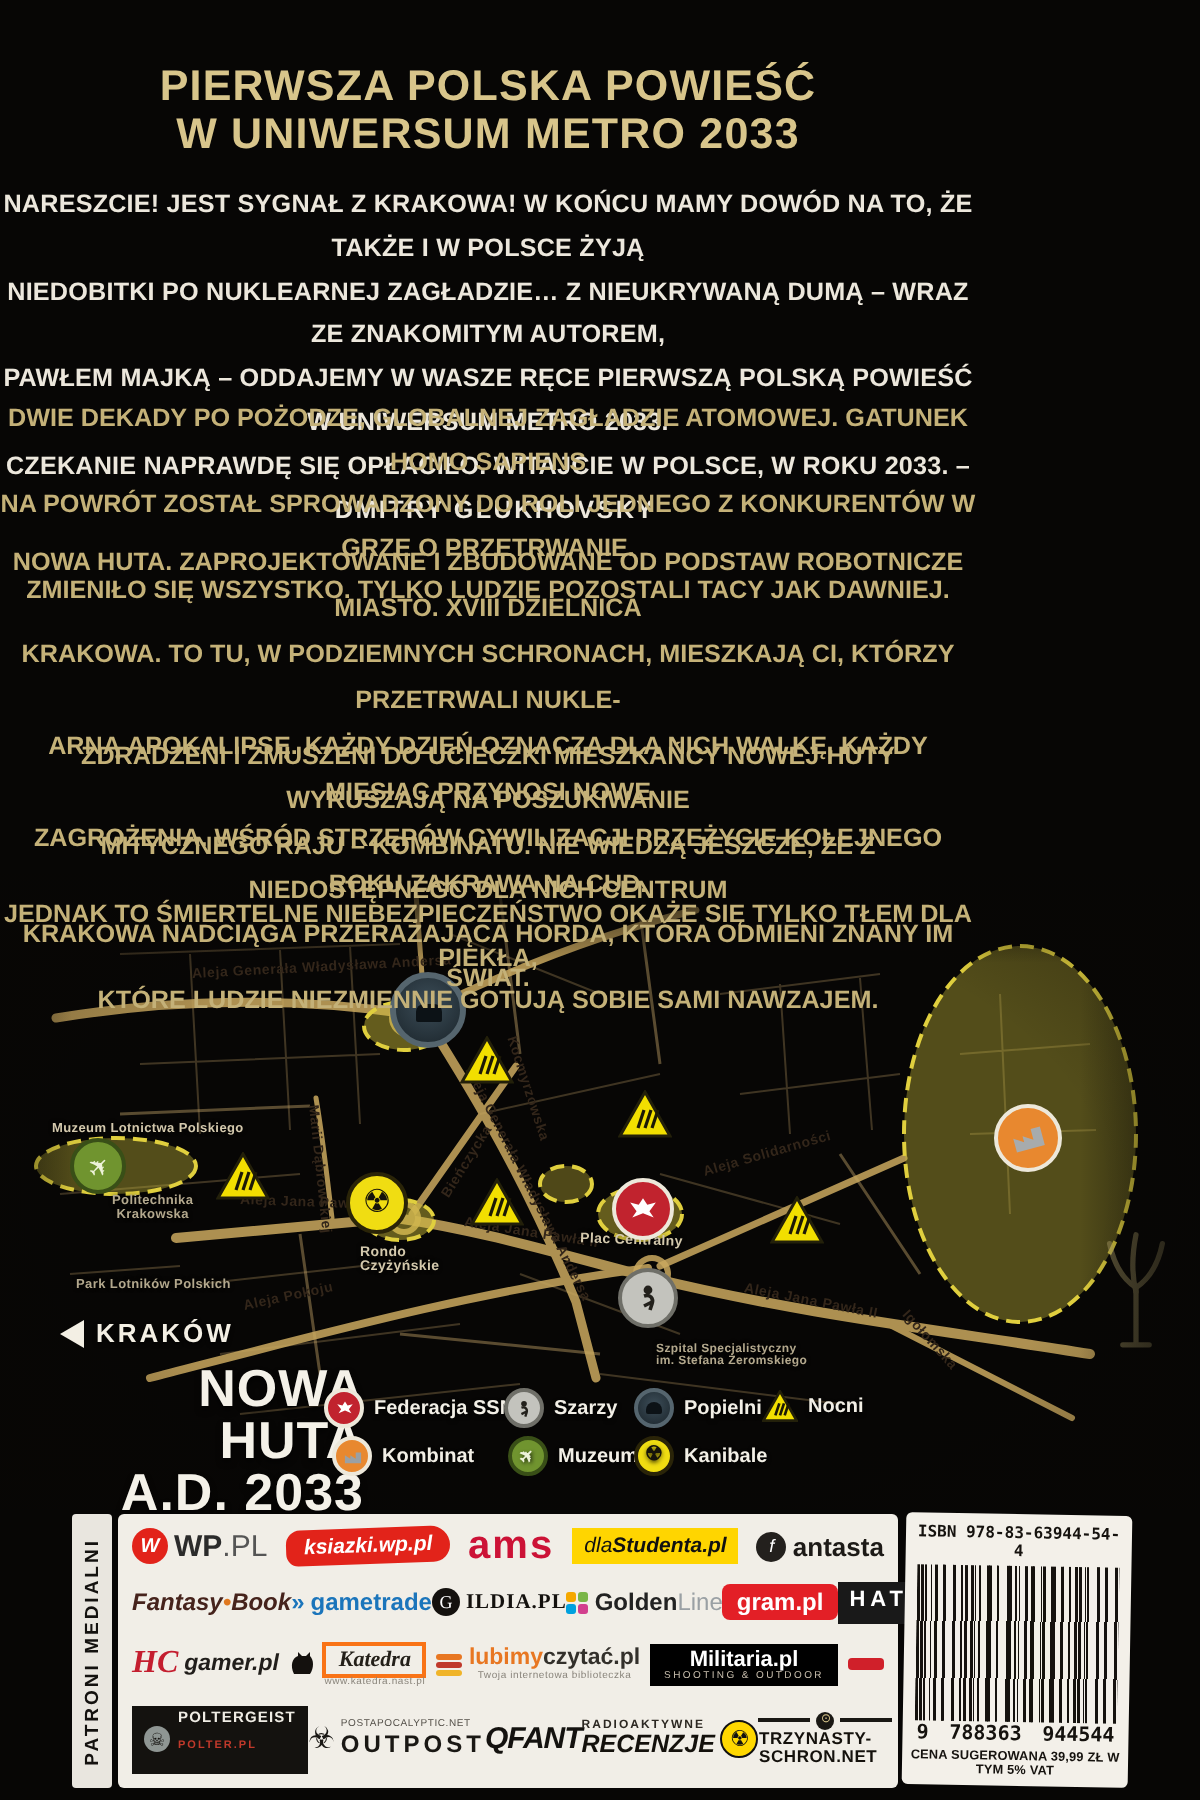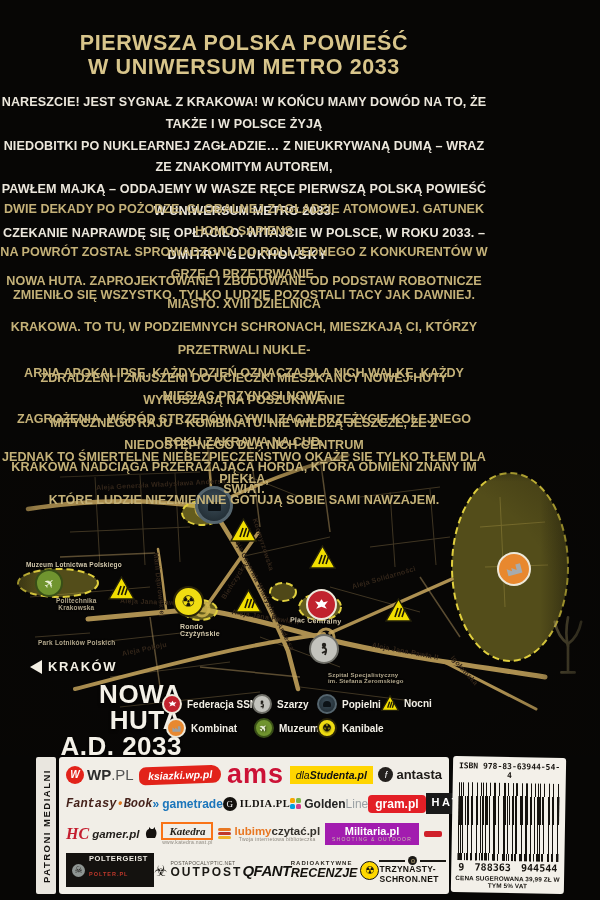--- a/index.html
+++ b/index.html
@@ -74,27 +74,27 @@
          box-sizing:border-box;}
   .lrow{display:flex;align-items:center;justify-content:space-between;}
   .lg{display:flex;align-items:center;gap:3px;white-space:nowrap;}
   .stack{display:flex;flex-direction:column;align-items:center;line-height:1.1;}
   .wp-ball{width:18px;height:18px;border-radius:50%;background:#e2231a;color:#fff;font-size:10px;
            font-weight:bold;display:flex;align-items:center;justify-content:center;font-style:italic;}
   .wp-txt{font-size:15px;font-weight:800;color:#2b2b2b;}
   .wp-txt i{font-style:normal;font-weight:400;color:#555;}
   .ksiazki{background:#e2231a;color:#fff;font-size:10.5px;font-weight:bold;font-style:italic;
            padding:3px 9px;border-radius:12px 16px 14px 10px;transform:rotate(-2deg);}
-  .ams{color:#cc1236;font-size:27px;font-weight:800;letter-spacing:1px;line-height:.8;}
+  .ams{color:#cc1236;font-size:20px;font-weight:800;letter-spacing:1px;line-height:.8;}
   .dlastud{background:#ffd500;color:#111;font-size:10.5px;padding:3px 6px;font-style:italic;}
   .dlastud b{font-style:italic;}
   .fanta-ic{width:15px;height:15px;border-radius:50%;background:#23201d;color:#fff;font-size:9px;
            display:flex;align-items:center;justify-content:center;font-style:italic;}
   .fantasta-t{font-size:13px;font-weight:bold;color:#1d1a17;}
-  .fbook{font-family:Liberation Mono, monospace;font-style:italic;font-weight:bold;font-size:12px;color:#46231c;}
+  .fbook{font-family:Liberation Sans, sans-serif;font-style:italic;font-weight:bold;font-size:12px;color:#46231c;}
   .dot-o{color:#e07820;font-size:12px;}
   .gmt-ic{color:#1b75bb;font-size:12px;font-weight:bold;}
   .gametrade{color:#1b75bb;font-size:12px;font-weight:bold;}
   .gildia-ic{width:14px;height:14px;border-radius:50%;background:#14110e;color:#fff;font-size:9px;
            font-family:"Liberation Serif",serif;display:flex;align-items:center;justify-content:center;}
   .gildia-t{font-family:"Liberation Serif",serif;font-size:10.5px;font-weight:bold;color:#14110e;letter-spacing:.5px;}
   .gl-ic{display:grid;grid-template-columns:5px 5px;grid-gap:1px;}
   .gl-ic i{width:5px;height:5px;border-radius:1.5px;}
   .golden{font-size:12px;font-weight:800;color:#222;}
   .golden i{font-style:normal;font-weight:400;color:#9aa0a4;}
@@ -104,21 +104,21 @@
   .hc{color:#c41e2f;font-size:16px;font-weight:800;font-style:italic;font-family:"Liberation Serif",serif;}
   .hcg{font-size:11.5px;font-weight:800;font-style:italic;color:#211e1b;}
   .kat-ic{color:#14110e;font-size:13px;line-height:1;}
   .katedra-box{border:2px solid #f97316;padding:1px 6px;font-family:"Liberation Serif",serif;
          font-style:italic;font-size:11px;font-weight:bold;color:#242019;}
   .tiny{font-size:5px;color:#8a857c;font-weight:normal;letter-spacing:.3px;}
   .lc-ic{display:flex;flex-direction:column;gap:1px;}
   .lc-ic i{width:13px;height:3px;border-radius:1.5px;display:block;}
   .lubimy{font-size:11.5px;font-weight:800;}
   .lubimy .o{color:#e87722;}.lubimy .k{color:#33302b;}
-  .militaria{background:#a21caf;padding:2px 7px;display:flex;flex-direction:column;align-items:center;line-height:1.1;}
+  .militaria{background:#000000;padding:2px 7px;display:flex;flex-direction:column;align-items:center;line-height:1.1;}
   .militaria .m1{color:#fff;font-size:11px;font-weight:800;}
   .militaria .m2{color:#c9bfae;font-size:5px;letter-spacing:1.2px;}
   .fantastyka{background:#d0202a;color:#fff;font-size:12.5px;font-weight:bold;font-style:italic;
          padding:3px 9px;border-radius:2px;}
   .polter{background:#14120f;display:flex;align-items:center;gap:4px;padding:2px 6px;}
   .polter .skull{width:13px;height:13px;border-radius:50%;background:#8f9693;color:#14120f;font-size:9px;
          display:flex;align-items:center;justify-content:center;}
   .polter .p1{color:#efece4;font-size:7.5px;font-weight:800;letter-spacing:.6px;}
   .polter .p2{color:#c0392b;font-size:5.5px;font-weight:800;letter-spacing:1px;}
   .bio{font-size:15px;color:#1a1814;line-height:1;}

